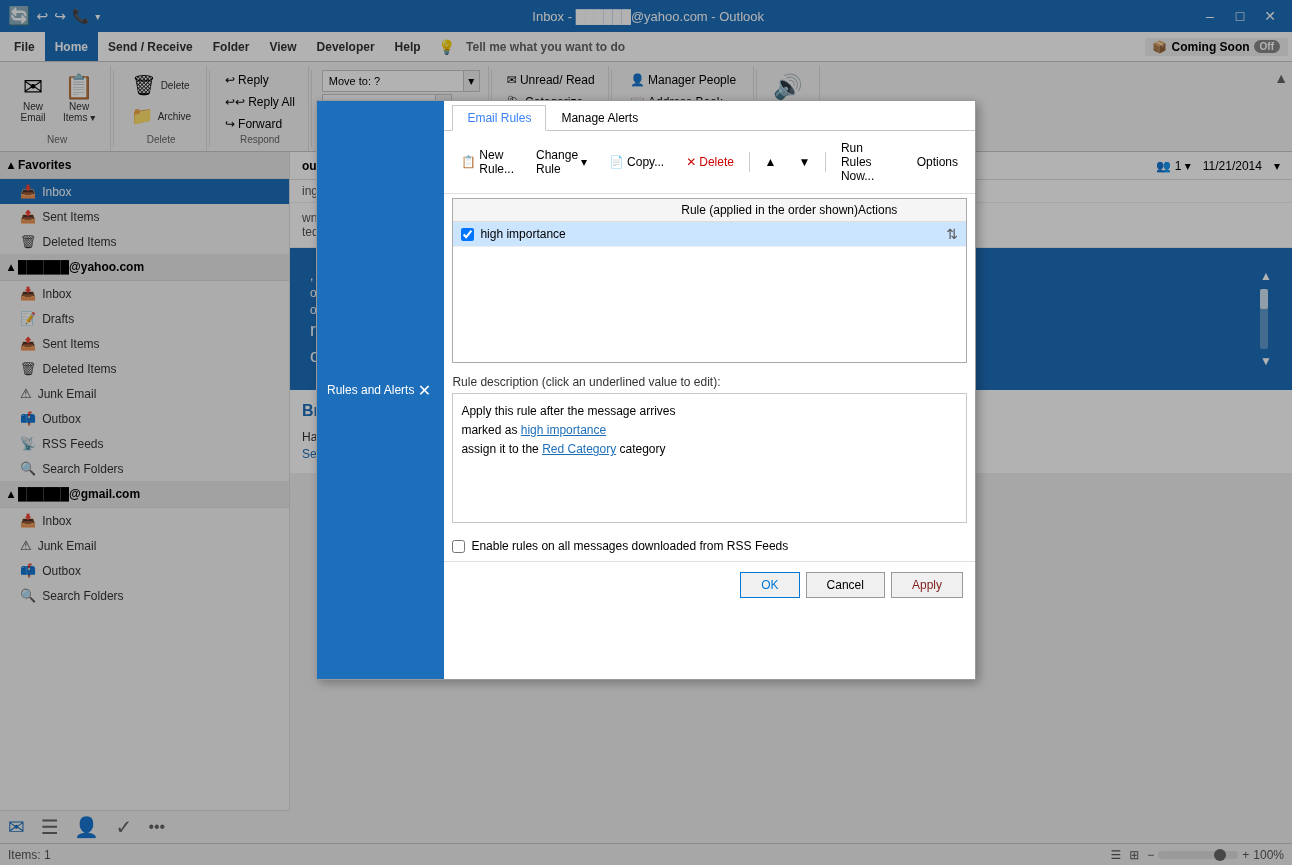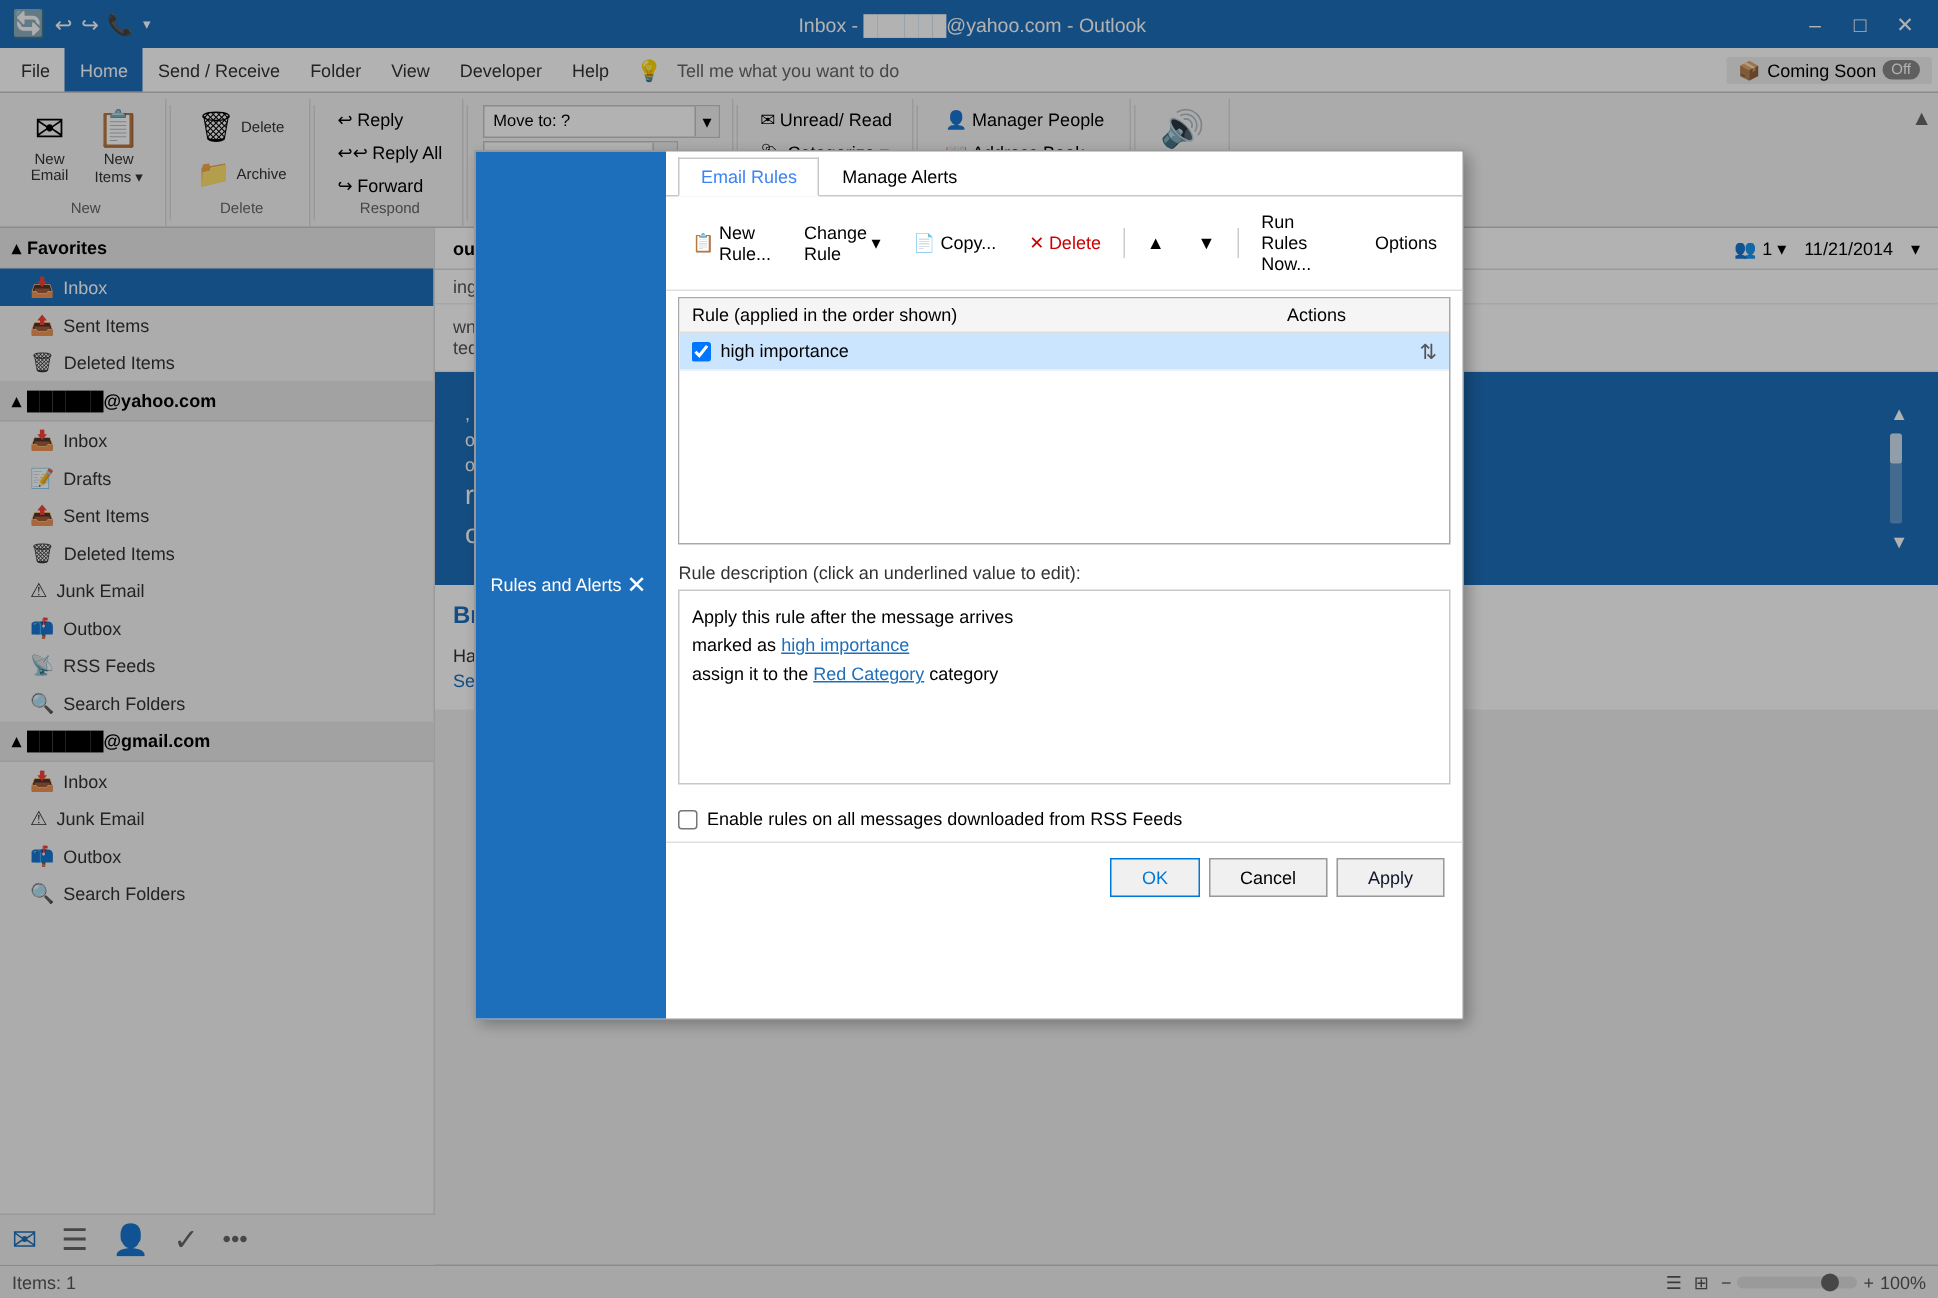--- a/index.html
+++ b/index.html
@@ -21,20 +21,21 @@
     .titlebar-btn { width: 28px; height: 28px; display: flex; align-items: center; justify-content: center; cursor: pointer; color: white; font-size: 14px; }
 
     
     .menubar {
       height: 30px;
       background: #fff;
       display: flex;
       align-items: center;
       border-bottom: 1px solid #c8c8c8;
       padding: 0 4px;
+      font-weight: bold;
     }
     .menu-item {
       padding: 4px 10px;
       cursor: pointer;
       font-size: 12px;
       color: #333;
       height: 100%;
       display: flex;
       align-items: center;
     }
@@ -154,21 +155,21 @@
     }
     .dialog-toolbar-btn {
       display: flex; align-items: center; gap: 3px; padding: 3px 8px;
       cursor: pointer; font-size: 12px; border: 1px solid transparent; border-radius: 2px;
     }
     .dialog-toolbar-sep { width: 1px; height: 20px; background: #ccc; margin: 0 2px; }
     .rules-table-header {
       display: flex; background: #f5f5f5; border-bottom: 1px solid #ddd;
       padding: 4px 8px; font-size: 12px;
     }
-    .rules-table-header .col1 { flex: 1; }
+    .rules-table-header .col1 { flex: 1; text-align: right; }
     .rules-table-header .col2 { width: 100px; text-align: left; }
     .rule-row {
       display: flex; align-items: center; padding: 4px 8px;
       border-bottom: 1px solid #eee; cursor: pointer;
     }
     .rule-row.selected { background: #cce5ff; }
     .rule-check { margin-right: 6px; }
     .rule-name { flex: 1; font-size: 12px; }
     .rule-sort-icons { margin-left: auto; font-size: 14px; color: #555; }
     .desc-section { margin: 8px; }
@@ -181,21 +182,21 @@
     .checkbox-row { display: flex; align-items: center; gap: 6px; margin: 8px; font-size: 12px; }
     .dialog-footer {
       display: flex; justify-content: flex-end; gap: 6px;
       padding: 10px 12px; border-top: 1px solid #e0e0e0;
     }
     .btn {
       padding: 5px 20px; font-size: 12px; cursor: pointer;
       border: 1px solid #999; background: #f0f0f0;
     }
     .btn.primary { background: #f0f0f0; border-color: #0078d7; color: #0078d7; }
-    .btn.disabled { color: #0f172a; cursor: default; }
+    .btn.disabled { color: #7f1d1d; cursor: default; }
 
     
     .right-pane { display: flex; flex-direction: column; flex: 1; overflow: hidden; }
     .email-header-bar {
       display: flex; align-items: center; justify-content: space-between;
       padding: 6px 12px; border-bottom: 1px solid #ddd; background: white;
     }
     .email-subject { font-size: 12px; color: #555; padding: 4px 12px; background: white; border-bottom: 1px solid #eee; }
     .promo-content { flex: 1; overflow-y: auto; }
 

